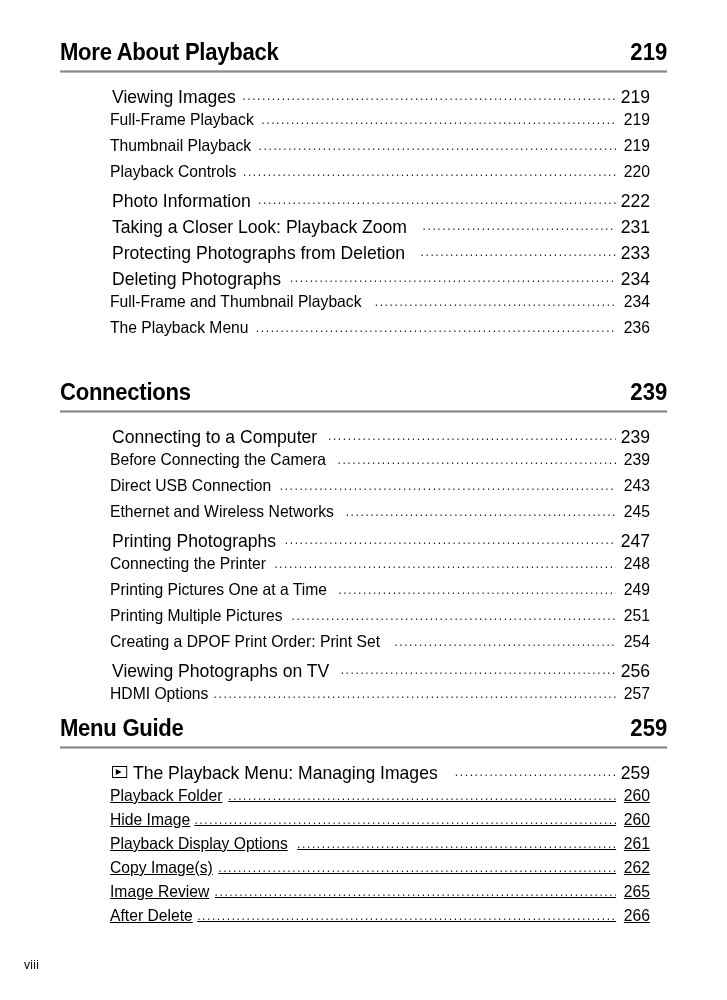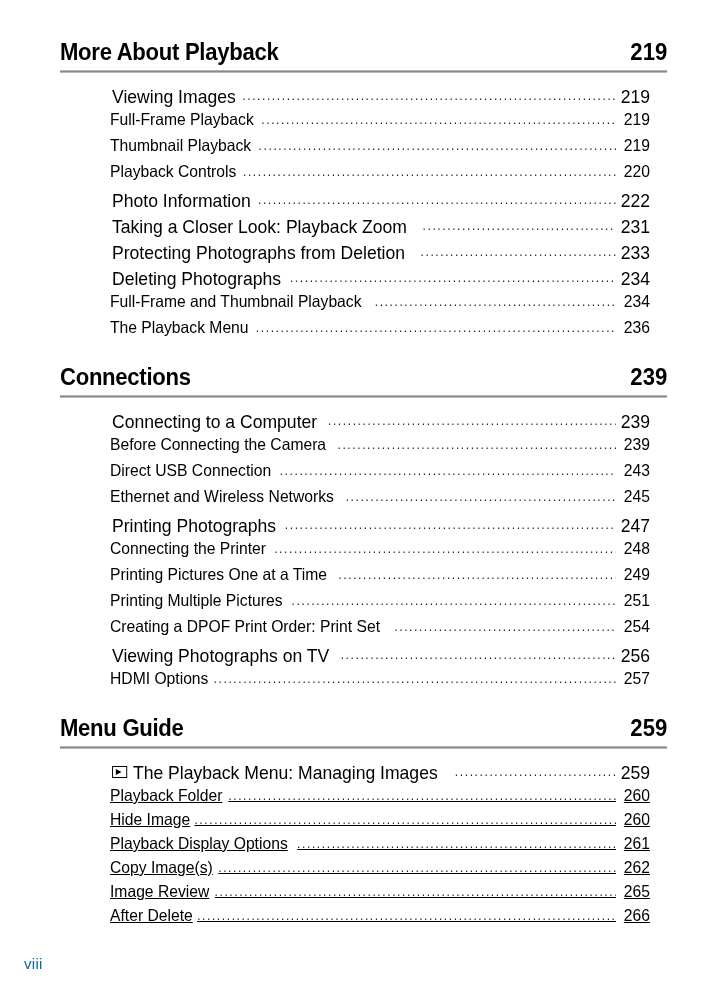--- a/index.html
+++ b/index.html
@@ -162,23 +162,23 @@
   .icon-label {
     display: inline-flex;
     align-items: center;
   }
 
   
   .folio {
     position: absolute;
     left: 24px;
     bottom: 28px;
-    font-size: 15px;
+    font-size: 12px;
     letter-spacing: 0.3px;
-    color: #0369a1;
+    color: #000000;
   }
 </style>
 </head>
 <body>
 
 <div class="page">
   <div id="sections-root">
       <div class="section" style="top: 30px;">
         <div class="section-head">
           <div class="section-title">More About Playback</div>
@@ -231,21 +231,21 @@
             <span class="leader">.....................................................................................................................................................</span>
             <span class="pageno">234</span>
           </div>
           <div class="entry lvl2">
             <span class="label">The Playback Menu</span>
             <span class="leader">.....................................................................................................................................................</span>
             <span class="pageno">236</span>
           </div>
         </div>
       </div>
-      <div class="section" style="top: 355px;">
+      <div class="section" style="top: 370px;">
         <div class="section-head">
           <div class="section-title">Connections</div>
           <div class="section-page">239</div>
         </div>
         <div class="section-rule"></div>
         <div class="entries">
           <div class="entry lvl1">
             <span class="label">Connecting to a Computer </span>
             <span class="leader">.....................................................................................................................................................</span>
             <span class="pageno">239</span>

